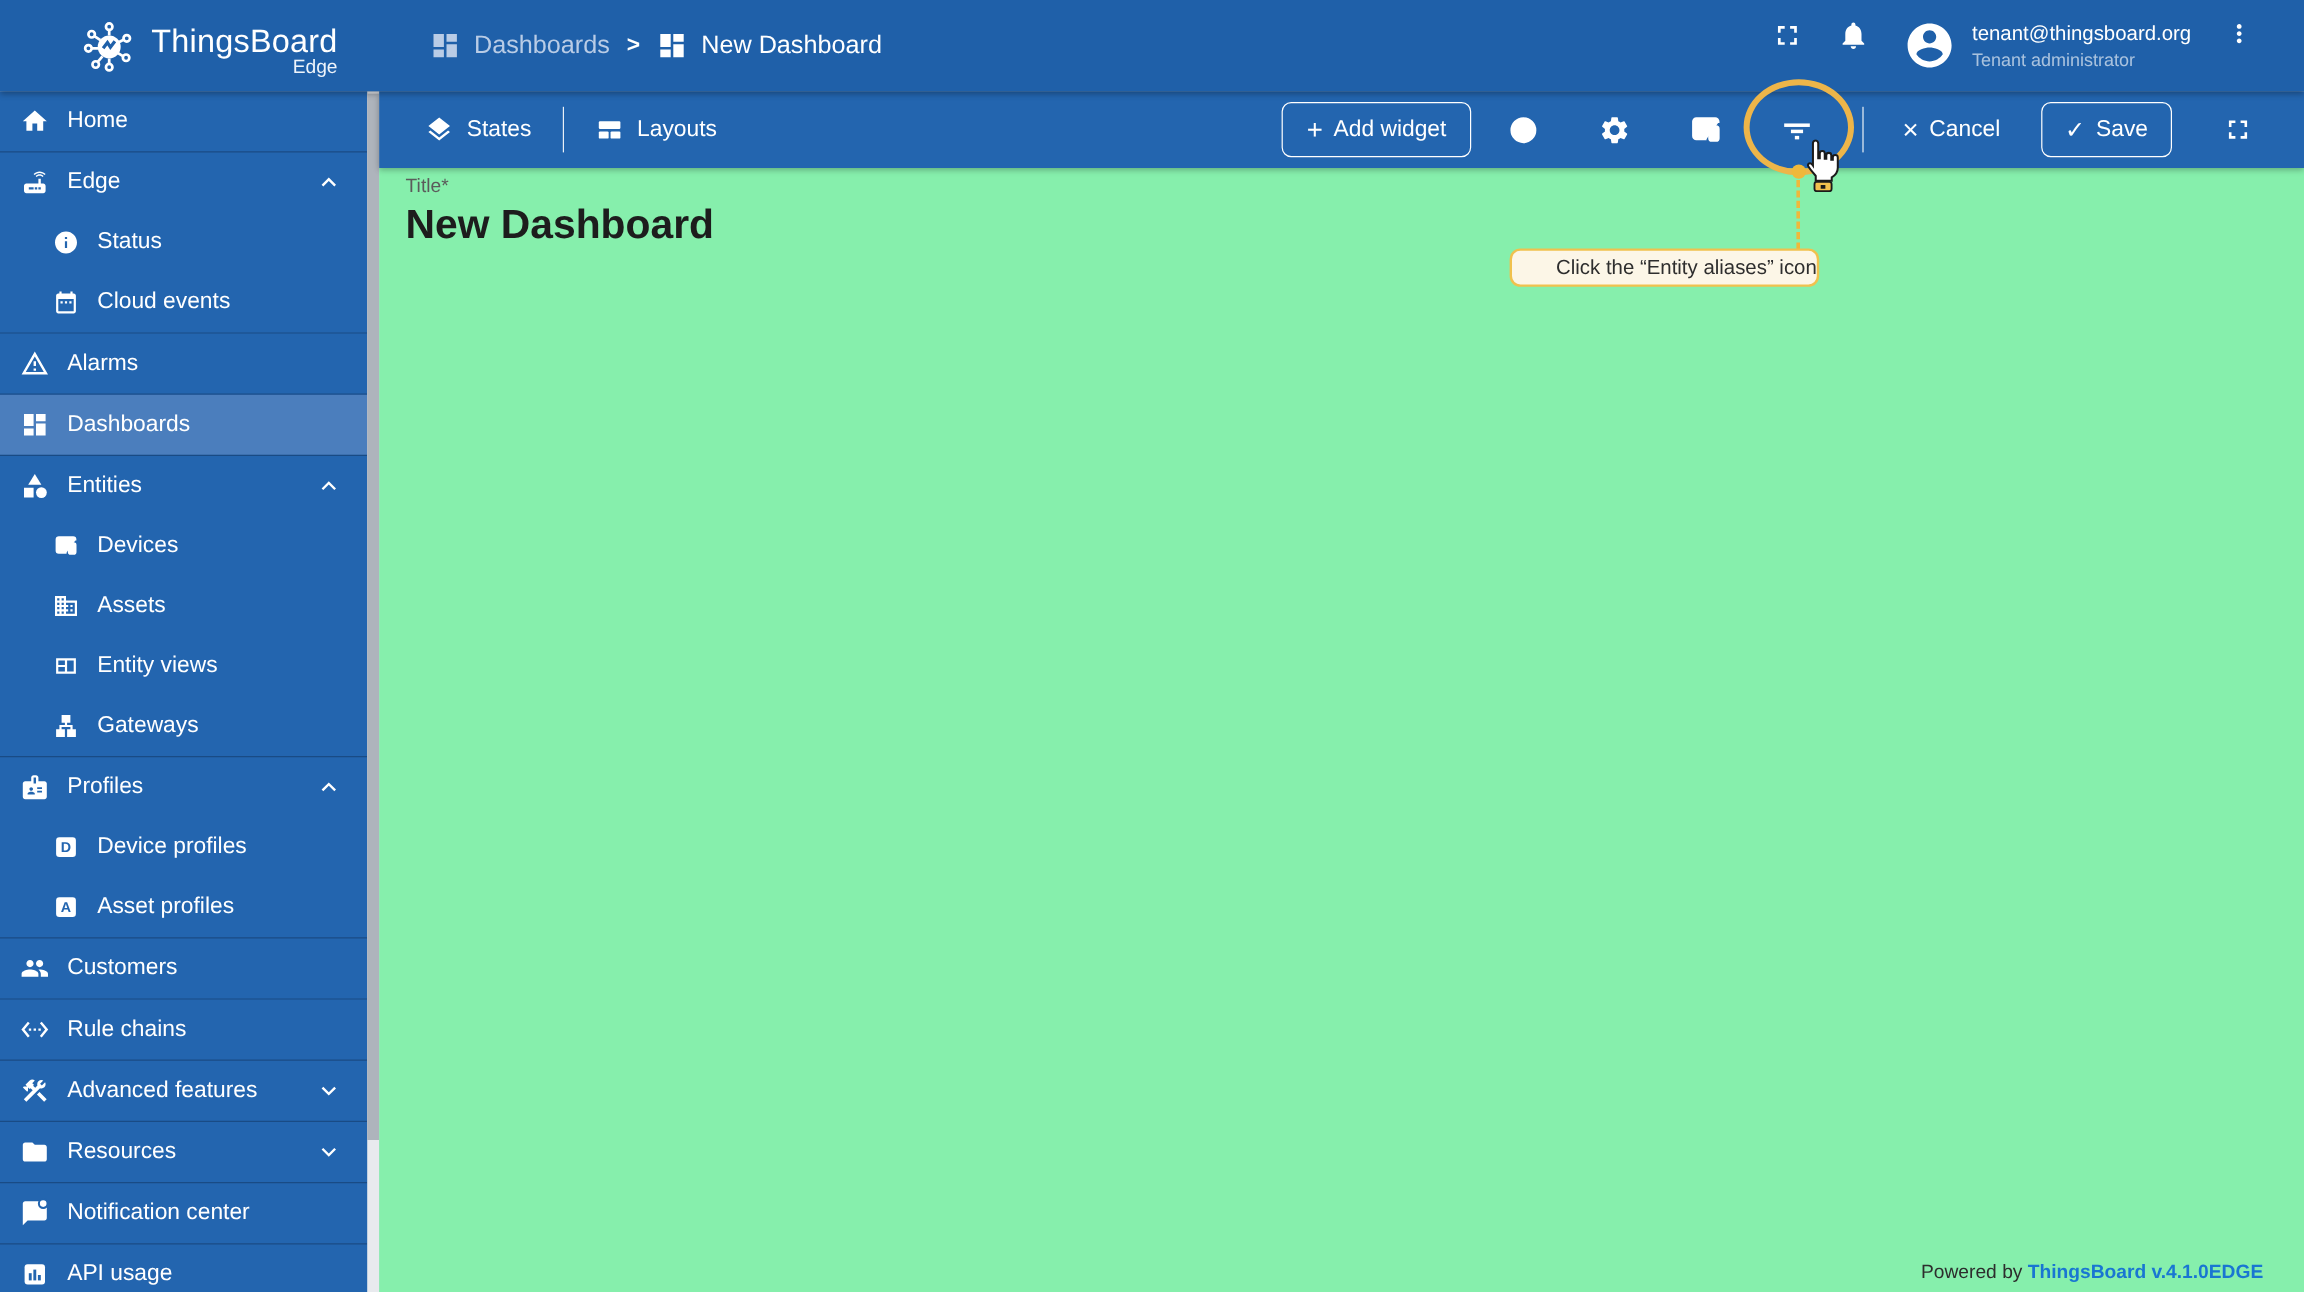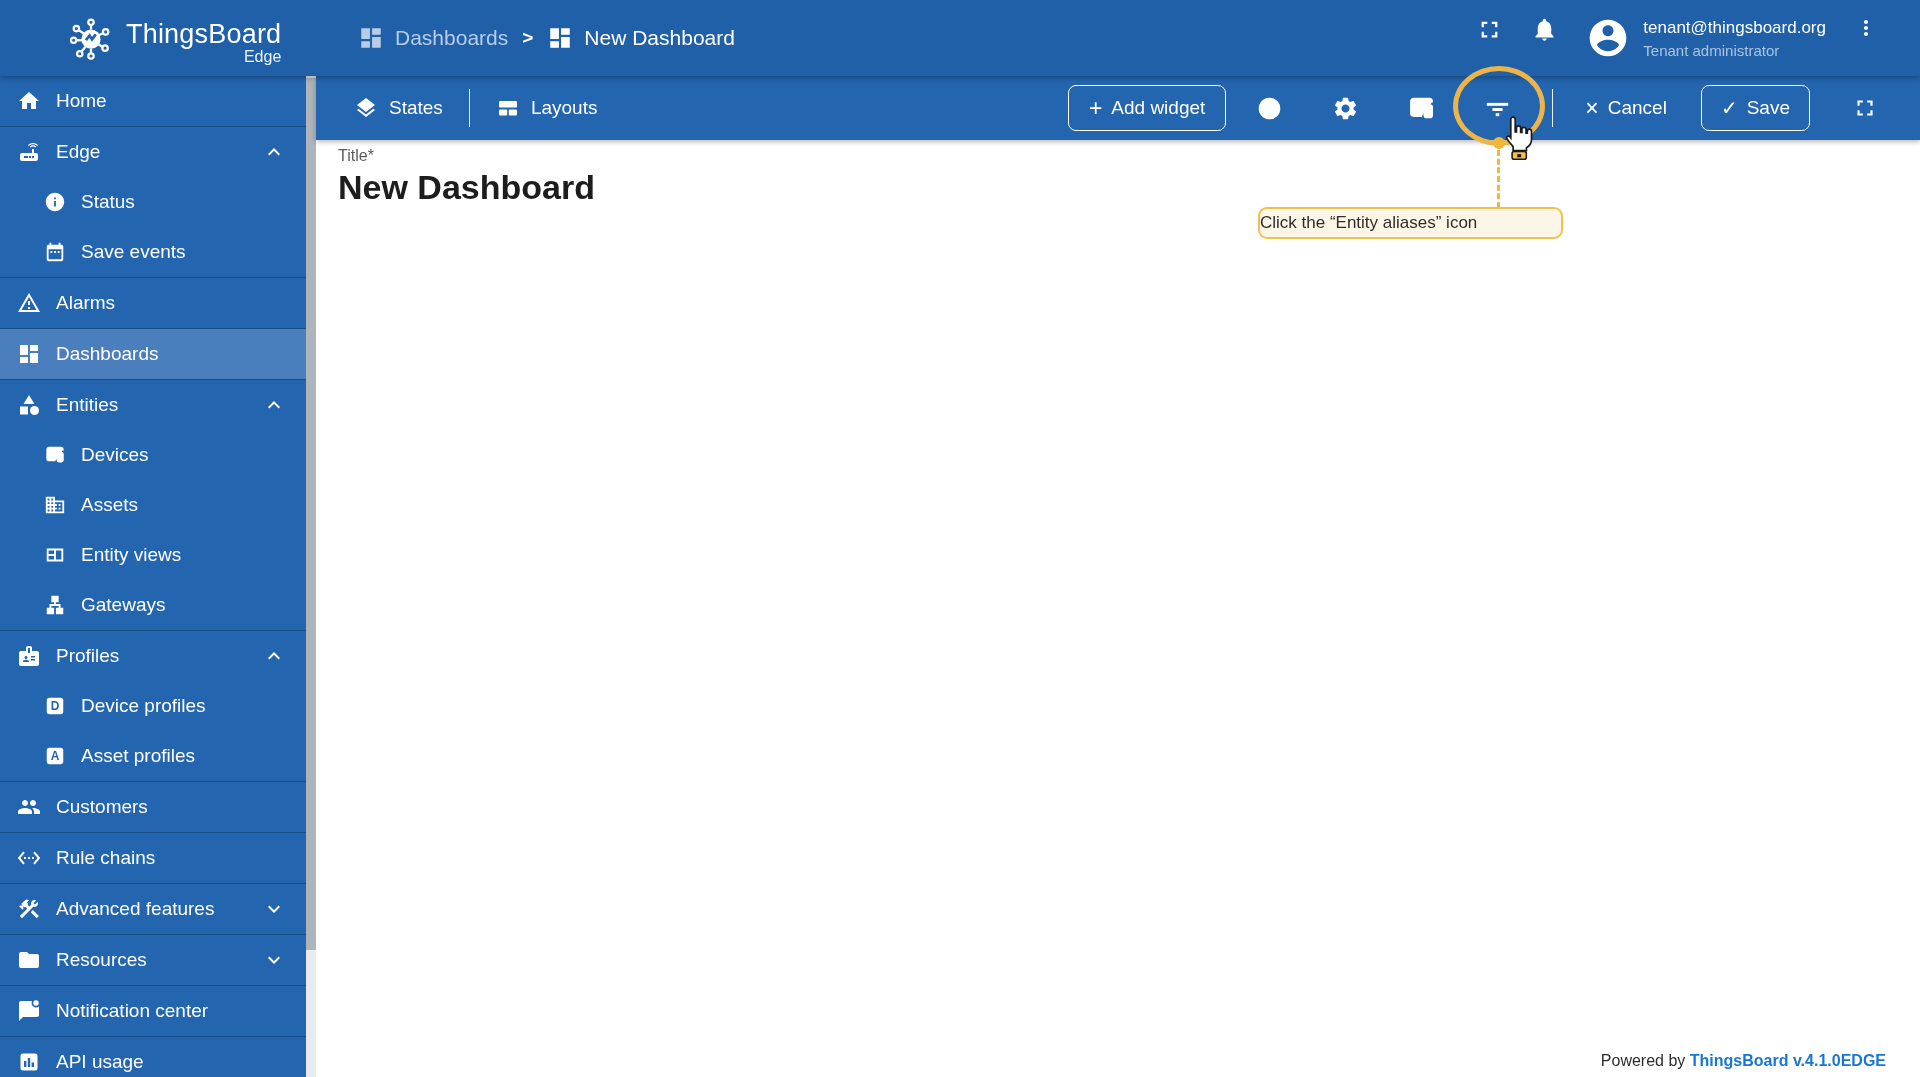--- a/index.html
+++ b/index.html
@@ -53,37 +53,37 @@
   .add-widget-btn { border:1.5px solid #fff; border-radius:8px; height:46px; padding:0 20px; display:flex; align-items:center; gap:9px; font-size:19px; font-weight:500; cursor:pointer; }
   .plus-glyph { font-size:23px; font-weight:400; }
   .icon-btn { width:46px; height:46px; display:flex; align-items:center; justify-content:center; cursor:pointer; margin:0 10px; }
   .icon-btn svg { fill:#fff; }
   .cancel-btn { display:flex; align-items:center; gap:9px; font-size:19px; font-weight:500; padding:0 10px; cursor:pointer; }
   .x-glyph { font-size:23px; line-height:1; }
   .save-btn { border:1.5px solid #fff; border-radius:8px; height:46px; padding:0 19px; display:flex; align-items:center; gap:9px; font-size:19px; font-weight:500; margin-left:14px; cursor:pointer; }
   .check-glyph { font-size:20px; }
   .tb-fs { margin-left:22px; }
 
-  .content { flex:1; position:relative; background:#ffffff; overflow:hidden; }
+  .content { flex:1; position:relative; background:#86efac; overflow:hidden; }
   .title-block { position:absolute; left:22px; top:7px; }
   .title-label { font-size:16px; color:#5b5b5b; }
   .title-value { font-size:34px; font-weight:700; color:#1d1d1d; margin-top:3px; }
 
   .add-box { position:absolute; left:50%; transform:translateX(-50%); top:434px; width:344px; height:124px; border:2px dashed #1b1b1b; display:flex; align-items:center; justify-content:center; gap:28px; cursor:pointer; }
   .add-box-label { font-size:24px; font-weight:700; color:#10131a; }
 
   .footer { position:absolute; right:34px; bottom:7px; font-size:16px; color:#2d2d2d; }
   .footer a { color:#1976d2; font-weight:700; text-decoration:none; cursor:pointer; }
 
   
   .overlay { position:absolute; left:0; top:0; width:100%; height:100%; pointer-events:none; z-index:50; }
   .ring { position:absolute; left:1137px; top:-10px; width:92px; height:80px; border:5px solid #EDB549; border-radius:50%; }
   .ring-dot { position:absolute; left:1177px; top:61px; width:12px; height:12px; border-radius:50%; background:#EFB83B; }
   .dash-line { position:absolute; left:1181px; top:74px; height:58px; width:0; border-left:3px dashed #EFB83B; }
-  .coach-tip { position:absolute; left:942px; top:131px; width:305px; height:32px; background:#FCF6E7; border:2.5px solid #F0C14E; border-radius:9px; display:flex; align-items:center; justify-content:flex-start; font-size:17px; color:#2e2e2e; }
+  .coach-tip { position:absolute; left:942px; top:131px; width:258px; height:32px; background:#FCF6E7; border:2.5px solid #F0C14E; border-radius:9px; display:flex; align-items:center; justify-content:flex-end; font-size:17px; color:#2e2e2e; }
   .cursor { position:absolute; left:1184px; top:40px; }
 </style>
 </head>
 <body>
 
 <div class="app">
 
   <div class="header">
     <div class="logo-area">
       <svg width="54" height="54" viewBox="0 0 48 48" fill="none" stroke="#fff" stroke-width="2">
@@ -181,21 +181,21 @@
           <div class="nav-item sub">
             <svg class="mi" viewBox="0 0 24 24">
                 <path d="M12 2C6.48 2 2 6.48 2 12s4.48 10 10 10 10-4.48 10-10S17.52 2 12 2zm1 15h-2v-6h2v6zm0-8h-2V7h2v2z"></path>
               </svg>
             <span>Status</span>
           </div>
           <div class="nav-item sub">
             <svg class="mi" viewBox="0 0 24 24">
                 <path d="M9 11H7v2h2v-2zm4 0h-2v2h2v-2zm4 0h-2v2h2v-2zm2-7h-1V2h-2v2H8V2H6v2H5c-1.11 0-1.99.9-1.99 2L3 20c0 1.1.89 2 2 2h14c1.1 0 2-.9 2-2V6c0-1.1-.9-2-2-2zm0 16H5V9h14v11z"></path>
               </svg>
-            <span>Save events</span>
+            <span>Cloud events</span>
           </div>
         </div>
 
         <div class="nav-group">
           <div class="nav-item">
             <svg class="mi" viewBox="0 0 24 24">
                 <path d="M12 5.99L19.53 19H4.47L12 5.99M12 2L1 21h22L12 2zm1 14h-2v2h2v-2zm0-6h-2v4h2v-4z"></path>
               </svg>
             <span>Alarms</span>
           </div>

